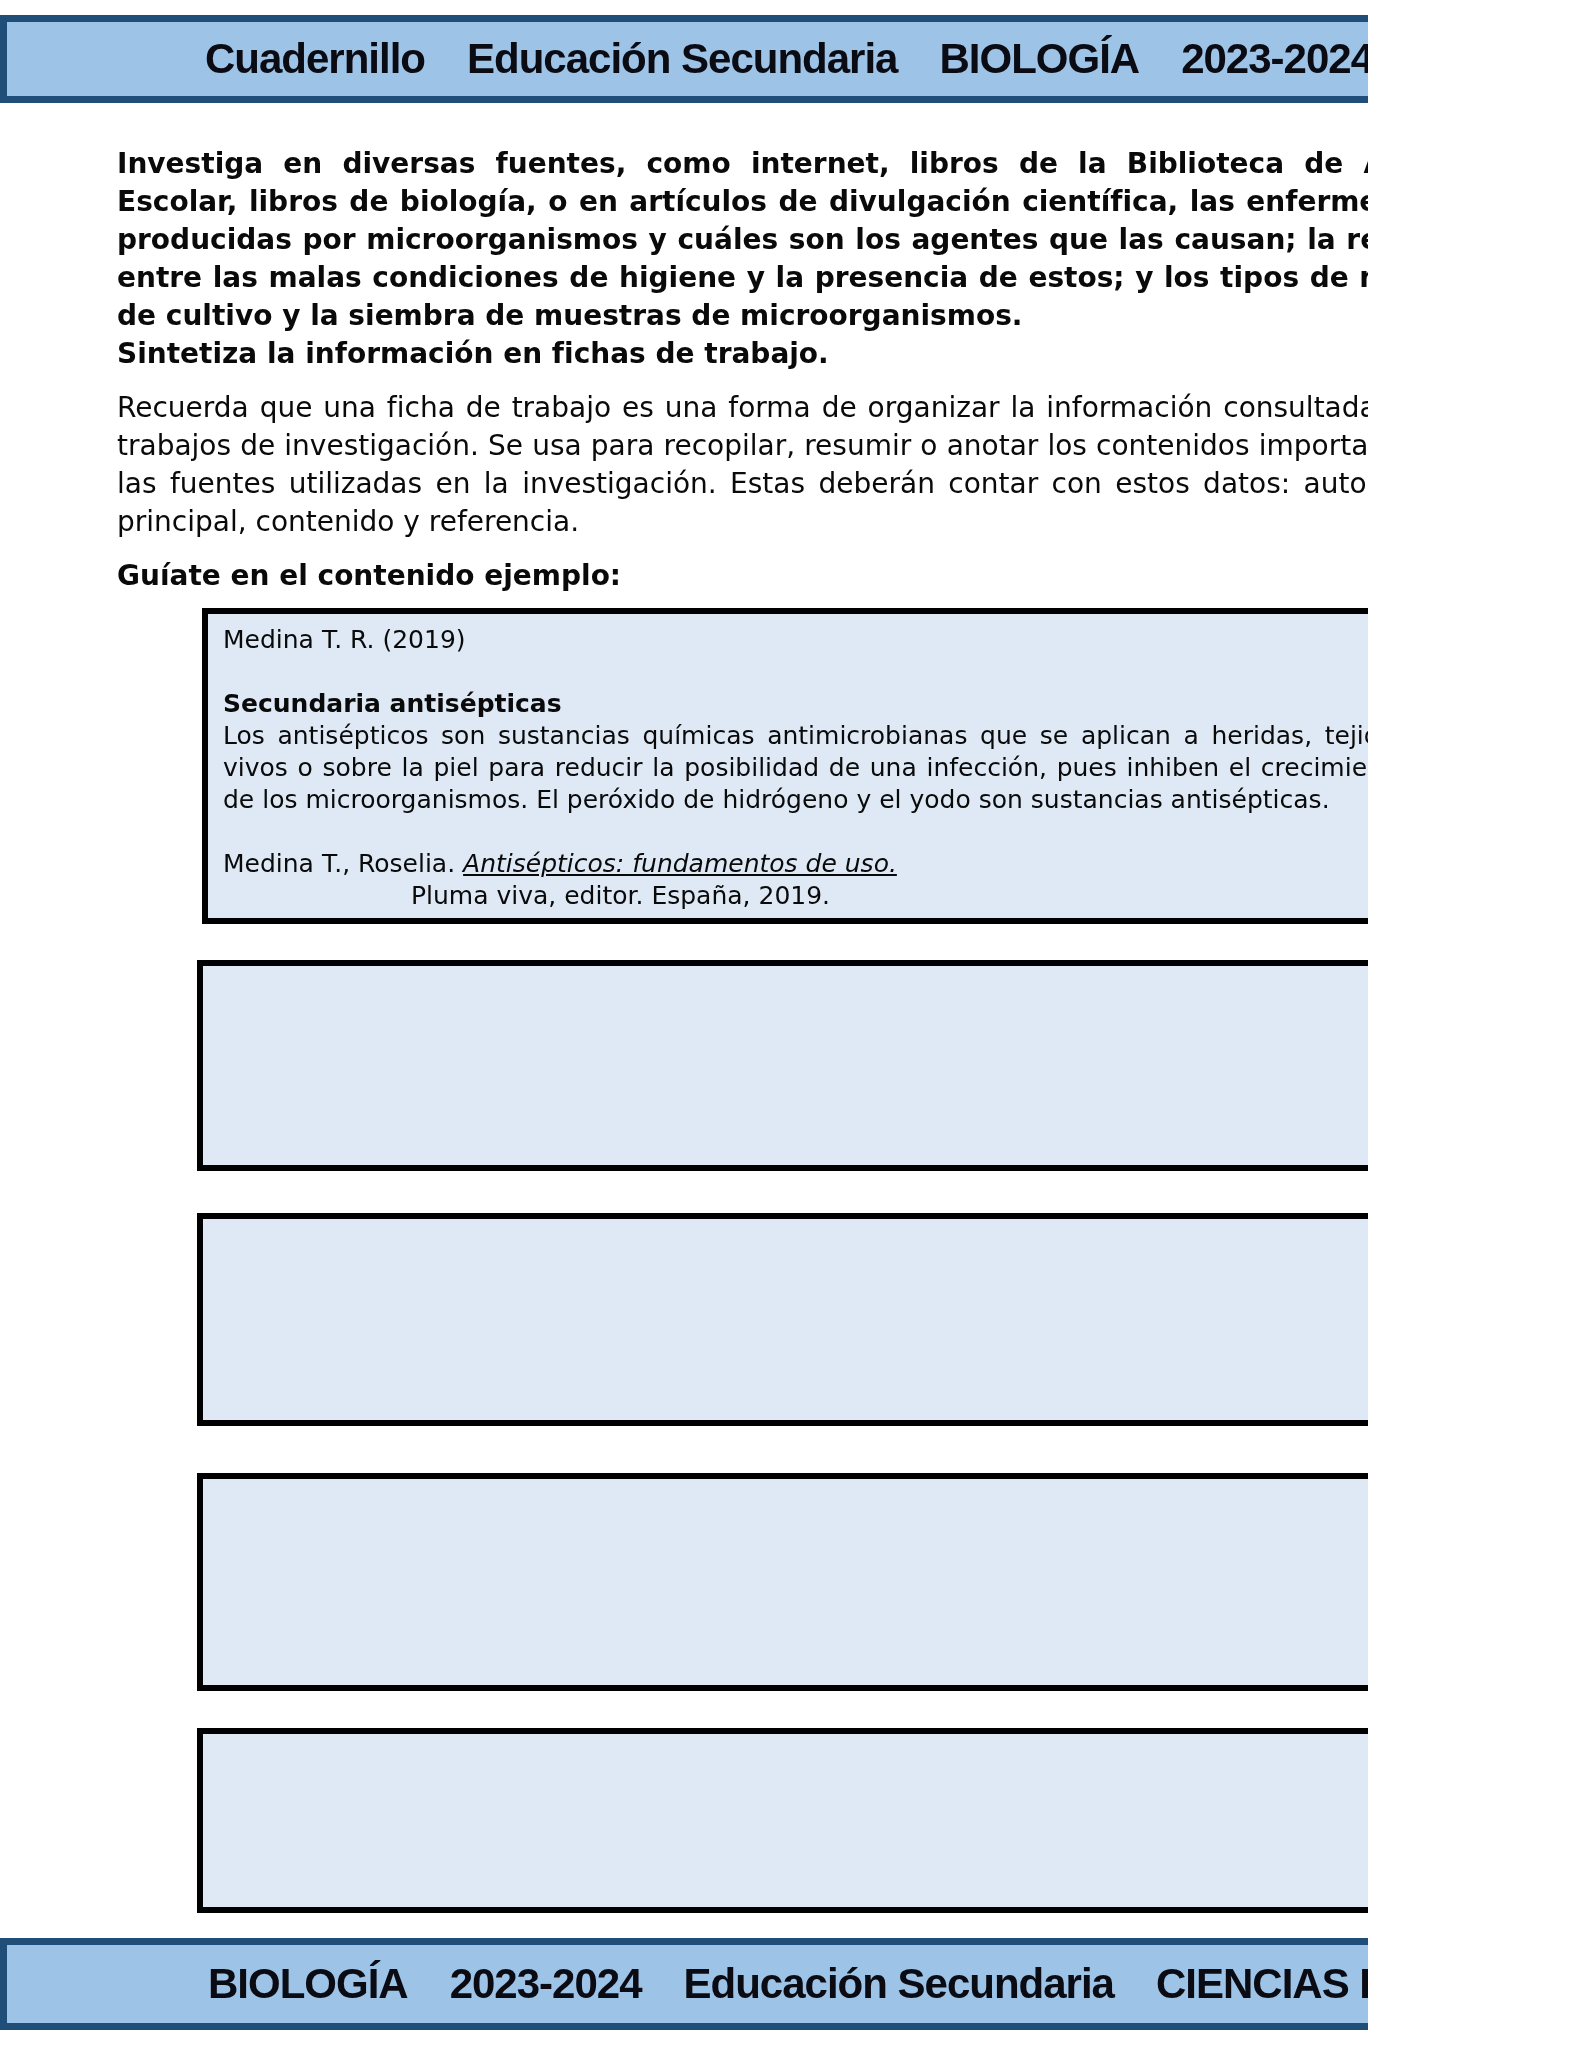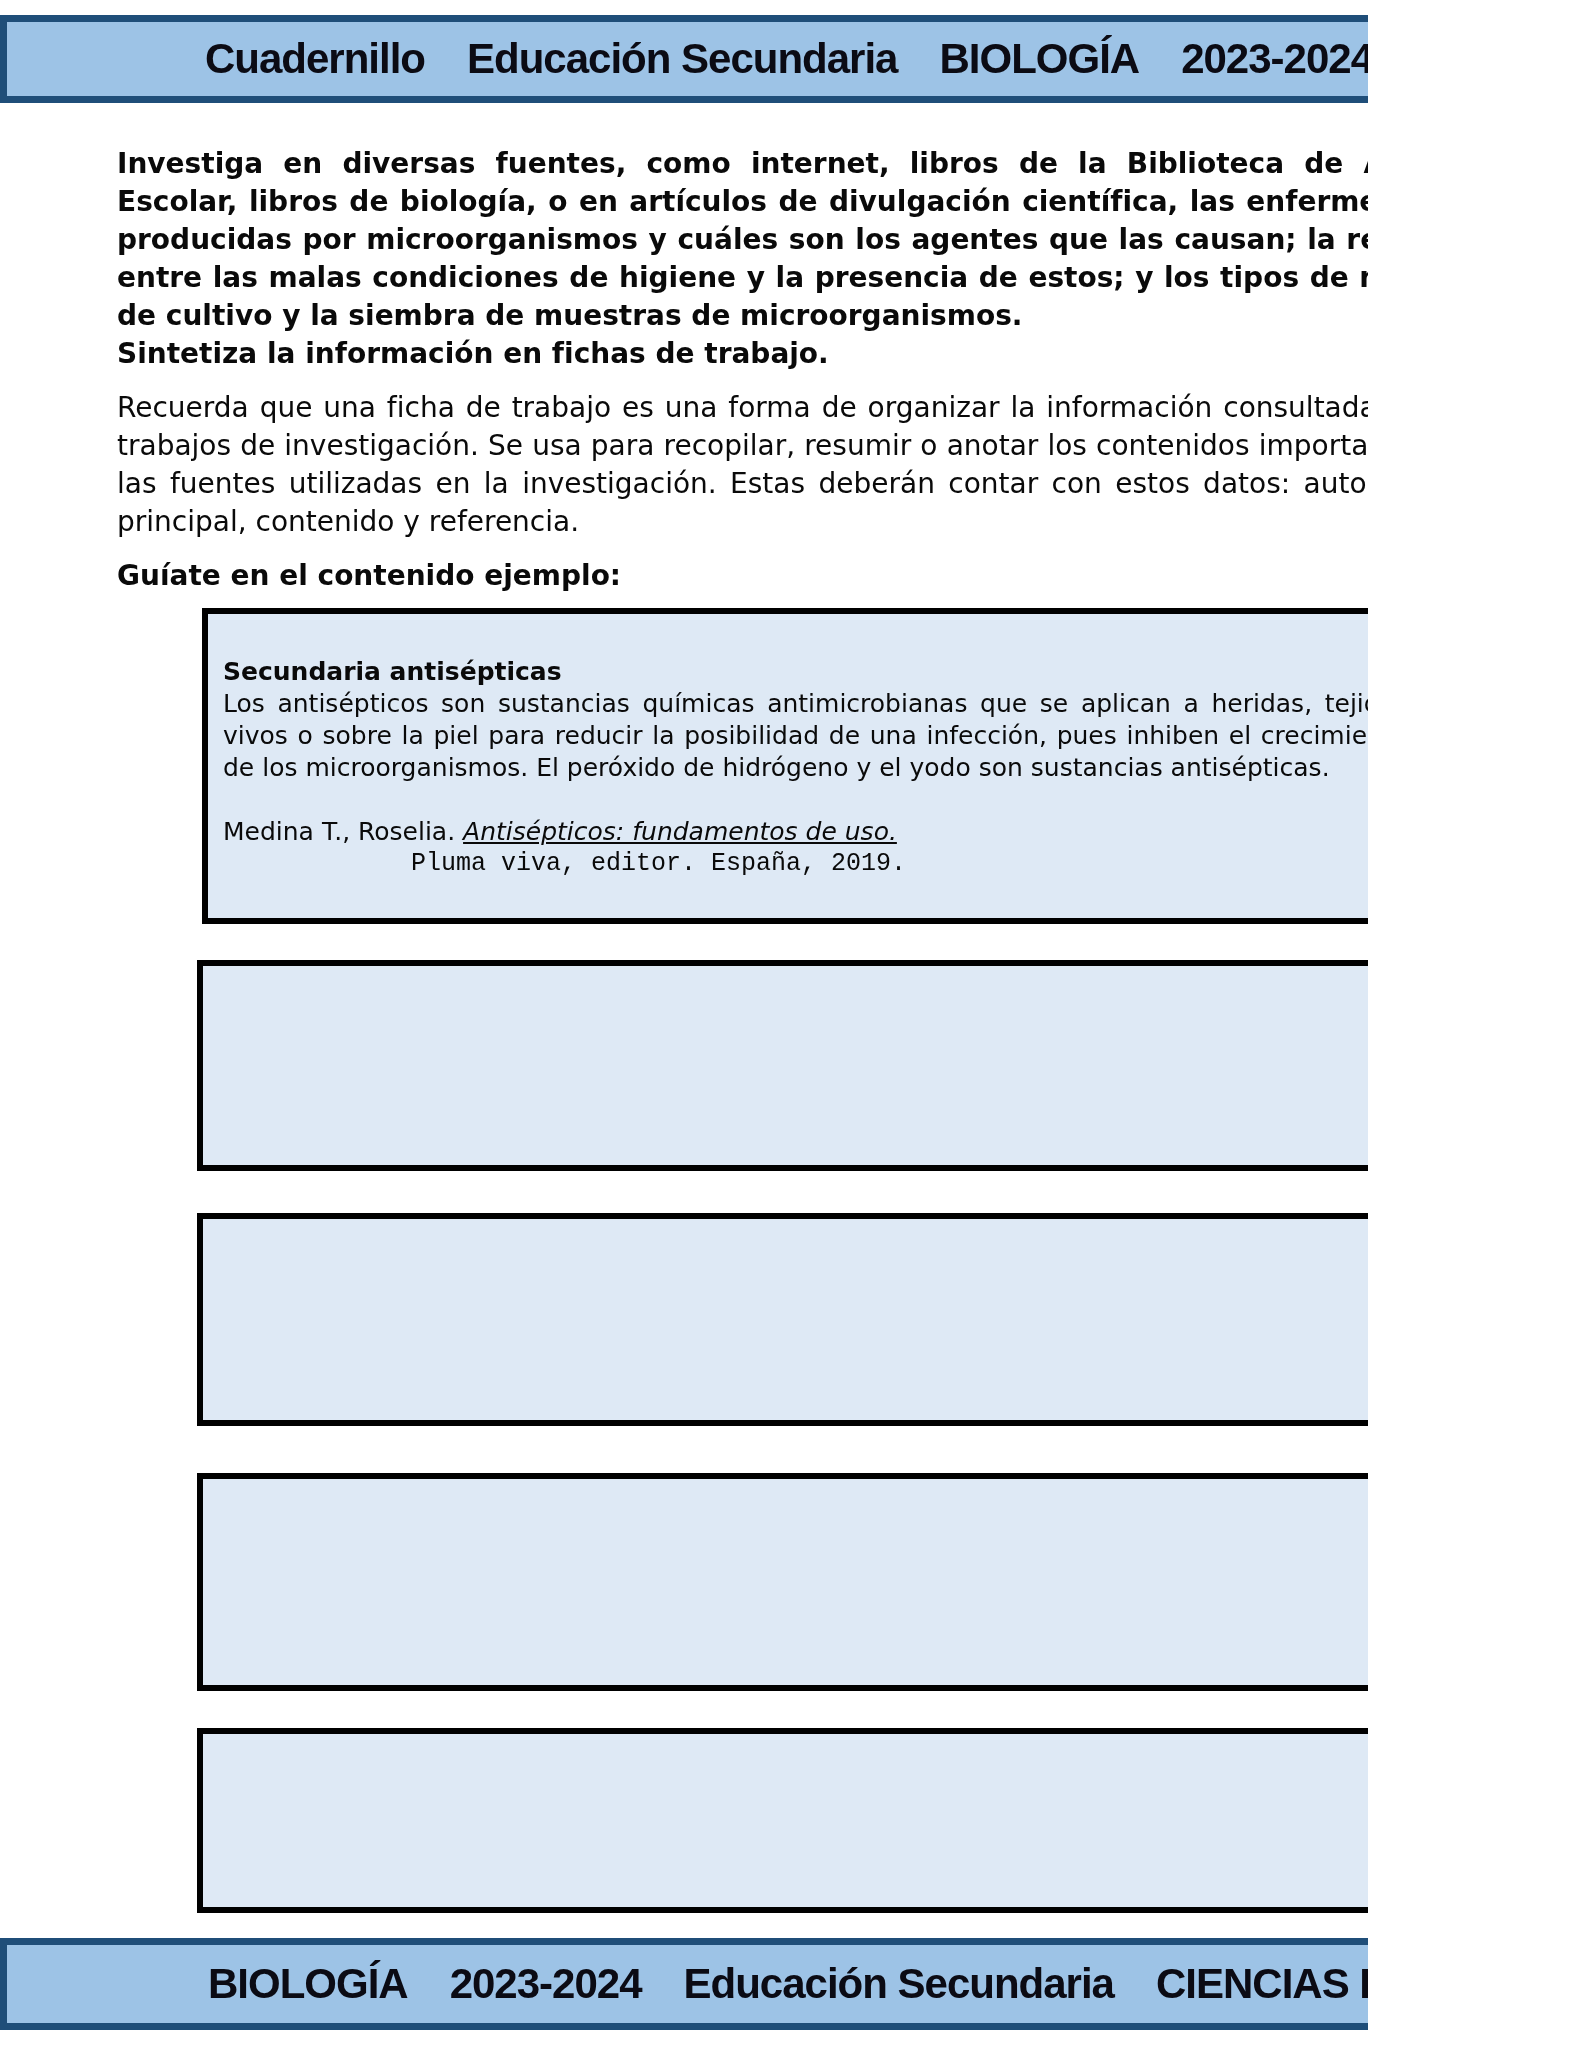--- a/index.html
+++ b/index.html
@@ -62,21 +62,21 @@
     margin-top:13px;
     margin-left:85px;
     width:1230px;
     height:316px;
     padding:10px 18px 0 15px;
     font-size:25px;
     line-height:32px;
     overflow:hidden;
   }
   .blank-line{height:32px;}
-  .citation-indent{padding-left:188px;font-family:Liberation Mono, monospace;}
+  .citation-indent{padding-left:188px;}
   
   .answer-box{
     margin-left:80px;
     width:1238px;
   }
   .box-1{margin-top:36px;height:211px;}
   .box-2{margin-top:42px;height:213px;}
   .box-3{margin-top:47px;height:218px;}
   .box-4{margin-top:37px;height:185px;}
 </style>
@@ -96,20 +96,21 @@
 
     <p class="para bold justify research">Investiga en diversas fuentes, como internet, libros de la Biblioteca de Aula o Escolar, libros de biología, o en artículos de divulgación científica, las enfermedades producidas por microorganismos y cuáles son los agentes que las causan; la relación entre las malas condiciones de higiene y la presencia de estos; y los tipos de medios de cultivo y la siembra de muestras de microorganismos.</p>
 
     <p class="para bold">Sintetiza la información en fichas de trabajo.</p>
 
     <p class="para justify reminder">Recuerda que una ficha de trabajo es una forma de organizar la información consultada en los trabajos de investigación. Se usa para recopilar, resumir o anotar los contenidos importantes de las fuentes utilizadas en la investigación. Estas deberán contar con estos datos: autor, tema principal, contenido y referencia.</p>
 
     <p class="para bold example-prompt">Guíate en el contenido ejemplo:</p>
 
     <div class="card example-card">
+      <div>Medina T. R. (2019)</div>
       <div class="blank-line"></div>
       <div class="bold">Secundaria antisépticas</div>
       <div class="justify">Los antisépticos son sustancias químicas antimicrobianas que se aplican a heridas, tejidos vivos o sobre la piel para reducir la posibilidad de una infección, pues inhiben el crecimiento de los microorganismos. El peróxido de hidrógeno y el yodo son sustancias antisépticas.</div>
       <div class="blank-line"></div>
       <div><span>Medina T., Roselia. </span><span class="italic">Antisépticos: fundamentos de uso.</span></div>
       <div class="citation-indent">Pluma viva, editor. España, 2019.</div>
     </div>
 
     <div class="card answer-box box-1"></div>
     <div class="card answer-box box-2"></div>

